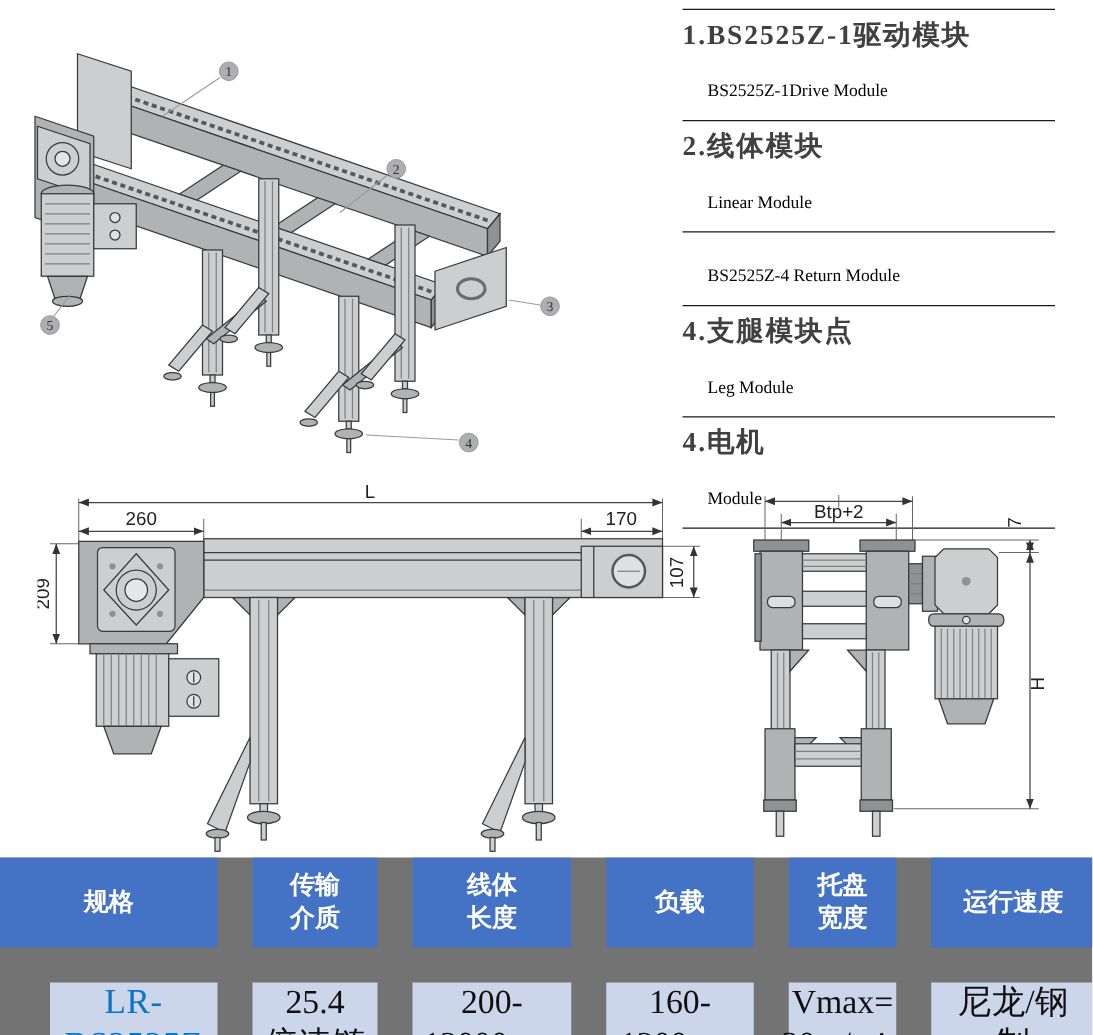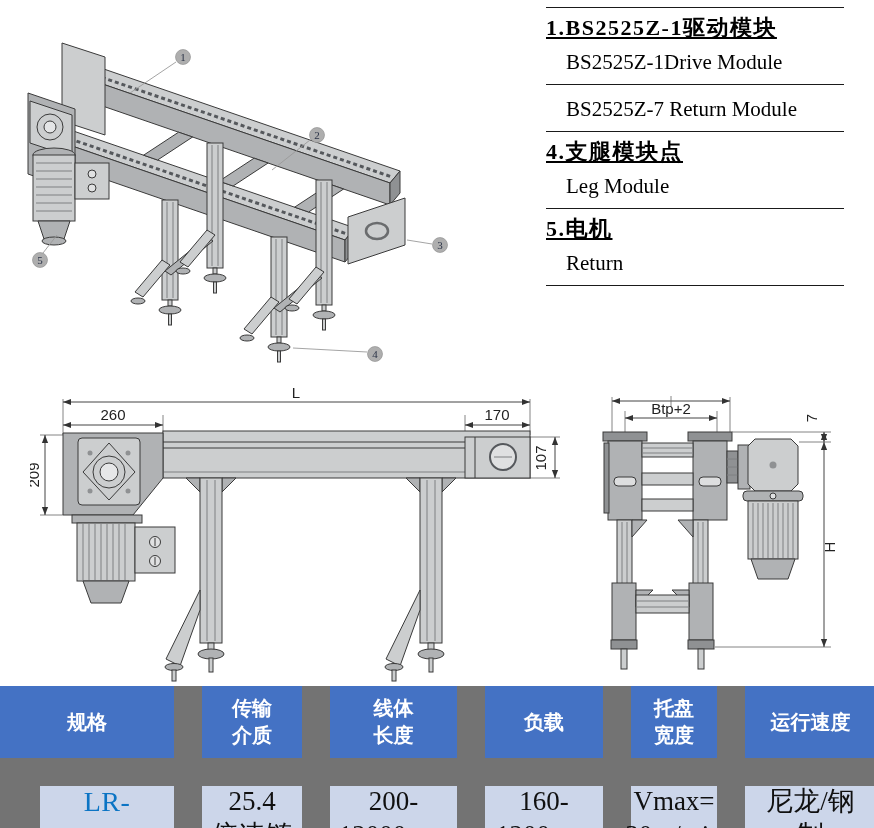--- a/index.html
+++ b/index.html
@@ -5,22 +5,22 @@
   html,body{margin:0;padding:0;background:#fff;}
   #page{position:relative;width:874px;height:828px;background:#fff;overflow:hidden;
         font-family:"Liberation Serif",serif;}
   svg text{user-select:none;}
   .dimtxt{font-family:"Liberation Sans",sans-serif;font-size:15px;fill:#222;}
   .callout-txt{font-family:"Liberation Serif",serif;font-size:11px;fill:#2b3347;}
 
   
   .legend{position:absolute;left:546px;top:7px;width:298px;border-top:1.6px solid #1a1a1a;}
   .legend-item{border-bottom:1.6px solid #1a1a1a;padding:5px 0 7px 0;}
-  .legend-zh{font-size:22px;font-weight:bold;color:#000000;letter-spacing:1.5px;line-height:30px;text-decoration:underline;}
-  .legend-en{font-size:21px;color:#000;padding-left:20px;line-height:30px;margin-top:4px;}
+  .legend-zh{font-size:22px;font-weight:bold;color:#404040;letter-spacing:1.5px;line-height:30px;}
+  .legend-en{font-size:14px;color:#000;padding-left:20px;line-height:30px;margin-top:16px;}
 
   
   .spec-table{position:absolute;left:0;top:686px;width:874px;height:142px;overflow:hidden;
               display:grid;grid-template-columns:174px 100px 127px 118px 86px 131px 114px;
               grid-template-rows:72px 66px;column-gap:4px;row-gap:4px;background:#737373;gap:28px;}
   .th{background:var(--table-header-bg,#4472c4);color:#fff;display:flex;align-items:center;
       justify-content:center;text-align:center;font-weight:bold;font-size:20px;line-height:1.35;
       white-space:pre-line;}
   .td{background:var(--table-row-bg,#ccd6ea);color:#101010;display:flex;align-items:center;
       justify-content:center;text-align:center;font-size:27px;line-height:1.25;white-space:pre-line;}
@@ -160,29 +160,33 @@
       <text class="callout-txt" x="40" y="259" text-anchor="middle">5</text>
     </g>
   </svg>
 
   <div class="legend">
     <div class="legend-item">
       <div class="legend-zh">1.BS2525Z-1驱动模块</div>
       <div class="legend-en">BS2525Z-1Drive Module</div>
     </div>
     <div class="legend-item">
-      <div class="legend-en">BS2525Z-7 Return Module</div>
+      <div class="legend-zh">2.线体模块</div>
+      <div class="legend-en">Linear Module</div>
+    </div>
+    <div class="legend-item">
+      <div class="legend-en">BS2525Z-4 Return Module</div>
     </div>
     <div class="legend-item">
       <div class="legend-zh">4.支腿模块点</div>
       <div class="legend-en">Leg Module</div>
     </div>
     <div class="legend-item">
-      <div class="legend-zh">5.电机</div>
-      <div class="legend-en">Return</div>
+      <div class="legend-zh">4.电机</div>
+      <div class="legend-en">Module</div>
     </div>
   </div>
 
   <svg style="position:absolute;left:30px;top:385px;" width="550" height="300" viewBox="0 0 550 300">
     <defs>
       <marker id="arrA" viewBox="0 0 10 10" refX="9" refY="5" markerWidth="9" markerHeight="9" orient="auto-start-reverse">
         <path d="M0,1.5 L9,5 L0,8.5 z" fill="#333"></path>
       </marker>
     </defs>
 

